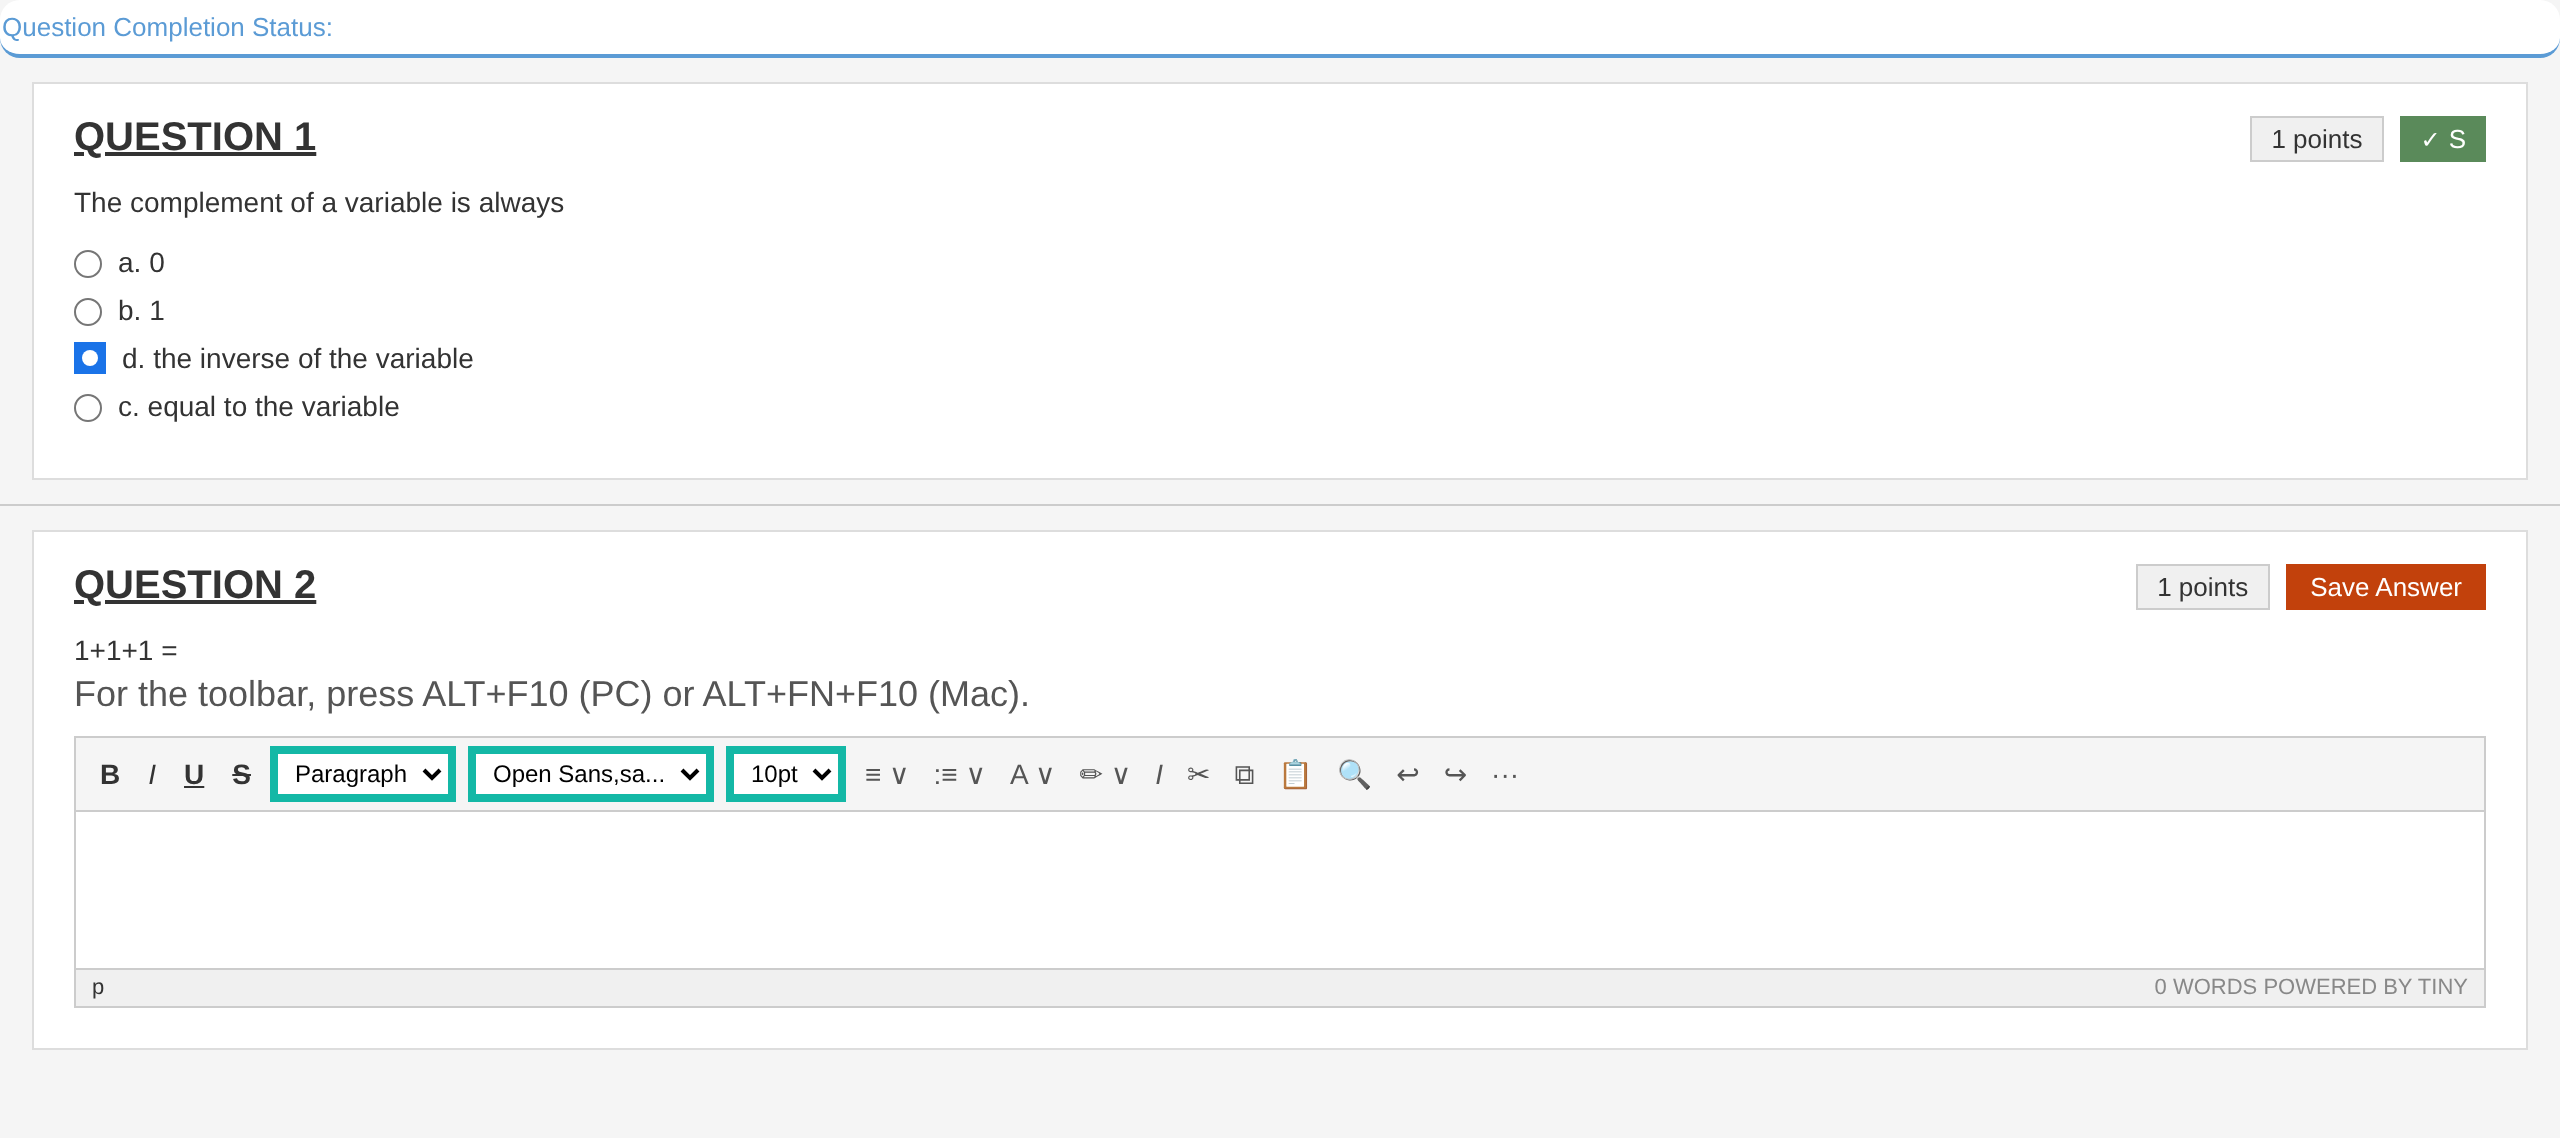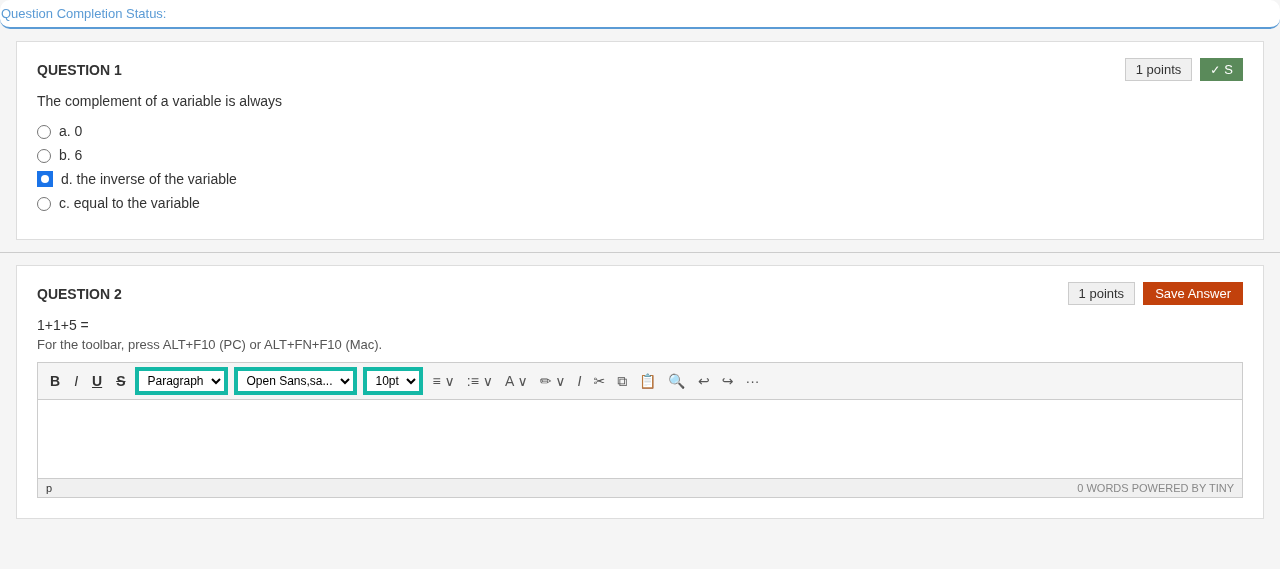--- a/index.html
+++ b/index.html
@@ -34,21 +34,22 @@
 
     .question-header {
       display: flex;
       justify-content: space-between;
       align-items: center;
       margin-bottom: 12px;
     }
 
     .question-title {
       font-weight: bold;
-      font-size: 14px;
+      font-size: 20px;
+      text-decoration: underline;
     }
 
     .question-meta {
       display: flex;
       align-items: center;
       gap: 8px;
       margin-left: 30px;
     }
 
     .points-badge {
@@ -124,21 +125,21 @@
       margin: 4px 0;
     }
 
     
     .q2-expression {
       font-size: 14px;
       margin-bottom: 4px;
     }
 
     .q2-hint {
-      font-size: 13px;
+      font-size: 18px;
       color: #555;
       margin-bottom: 10px;
     }
 
     .toolbar {
       display: flex;
       align-items: center;
       background: #f5f5f5;
       border: 1px solid #ccc;
       border-bottom: none;
@@ -232,21 +233,21 @@
       </div>
     </div>
     <p class="question-text">The complement of a variable is always</p>
 
     <div class="radio-option">
       <input type="radio" name="q1" id="opt-a" style="">
       <label for="opt-a">a. 0</label>
     </div>
     <div class="radio-option">
       <input type="radio" name="q1" id="opt-b" style="">
-      <label for="opt-b">b. 6</label>
+      <label for="opt-b">b. 1</label>
     </div>
     <div class="radio-option selected">
       <div class="selected-box"></div>
       <label for="opt-d">d. the inverse of the variable</label>
     </div>
     <div class="radio-option">
       <input type="radio" name="q1" id="opt-c" style="">
       <label for="opt-c">c. equal to the variable</label>
     </div>
   </div>
@@ -255,21 +256,21 @@
 
   <div class="question-block">
     <div class="question-header">
       <span class="question-title">QUESTION 2</span>
       <div class="question-meta">
         <span class="points-badge">1 points</span>
         <button class="save-btn-q2">Save Answer</button>
       </div>
     </div>
 
-    <p class="q2-expression">1+1+5 =</p>
+    <p class="q2-expression">1+1+1 =</p>
     <p class="q2-hint">For the toolbar, press ALT+F10 (PC) or ALT+FN+F10 (Mac).</p>
 
     <div class="toolbar">
       <button class="toolbar-btn">B</button>
       <button class="toolbar-btn italic">I</button>
       <button class="toolbar-btn underline">U</button>
       <button class="toolbar-btn strikethrough">S</button>
 
       <select class="toolbar-select">
         <option>Paragraph</option>

